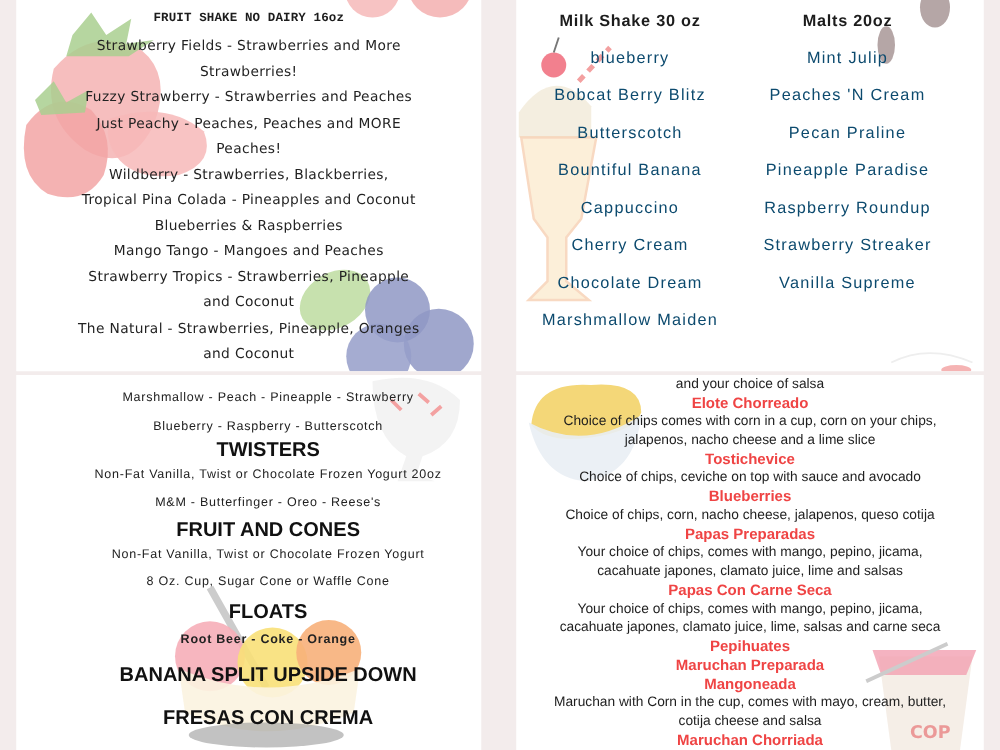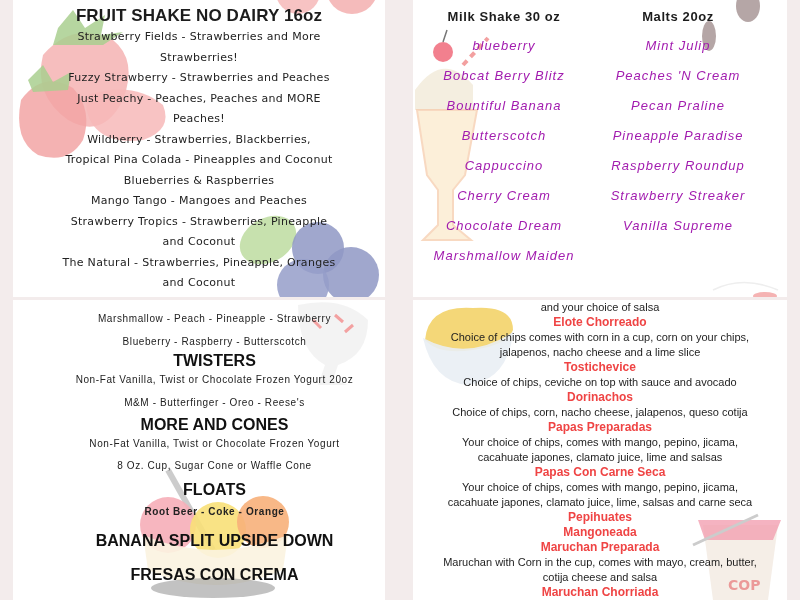--- a/index.html
+++ b/index.html
@@ -9,30 +9,30 @@
   .panel { position: absolute; background: #fff; overflow: hidden; }
   #p-tl { left: 13px; top: 0; width: 372px; height: 297px; }
   #p-tr { left: 413px; top: 0; width: 374px; height: 297px; }
   #p-bl { left: 13px; top: 300px; width: 372px; height: 300px; }
   #p-br { left: 413px; top: 300px; width: 374px; height: 300px; }
 
   .deco { position: absolute; pointer-events: none; }
 
   
   .tl-content { position: absolute; left: 0; right: 0; top: 9px; text-align: center; }
-  .tl-title { font-family: Liberation Sans, sans-serif; font-weight: bold; font-size: 17px; height: 18px; line-height: 14px; letter-spacing: 0.1px; }
+  .tl-title { font-family: Liberation Mono, monospace; font-weight: bold; font-size: 10px; height: 18px; line-height: 14px; letter-spacing: 0.1px; }
   .tl-line { font-size: 11px; line-height: 20.5px; letter-spacing: 0.3px; color: #222; }
 
   
   .tr-cols { position: absolute; left: 0; right: 0; top: 8px; display: flex; }
   .tr-col { flex: 1; text-align: center; }
   .tr-col.left { margin-left: 4px; }
   .tr-col.right { margin-right: 22px; }
   .tr-head { font-family: "Liberation Sans", sans-serif; font-weight: bold; font-size: 13px; letter-spacing: 0.6px; height: 30px; line-height: 18px; }
-  .tr-item { font-family: "Liberation Sans", sans-serif; font-size: 13px; letter-spacing: 1px; height: 30px; line-height: 16px; color: #a21caf; font-style: italic; }
+  .tr-item { font-family: "Liberation Sans", sans-serif; font-size: 13px; letter-spacing: 1px; height: 30px; line-height: 16px; color: #0c4a6e; }
 
   
   .bl-content { position: absolute; left: 0; right: 0; top: 10px; text-align: center; margin-left: 31px; }
   .bl-small { font-family: "Liberation Sans", sans-serif; font-size: 10px; letter-spacing: 0.6px; color: #222; }
   .bl-big { font-family: "Liberation Sans", sans-serif; font-weight: bold; font-size: 16px; color: #111; }
 
   
   .br-content { position: absolute; left: 0; right: 0; top: -6px; text-align: center; font-family: "Liberation Sans", sans-serif; }
   .br-name { font-weight: bold; font-size: 12px; line-height: 15px; color: #ef4444; }
   .br-desc { font-size: 11px; line-height: 15px; color: #1e1e1e; }
@@ -90,22 +90,22 @@
     <path d="M4 110 L64 110 L52 175 L40 190 L40 225 L58 240 L10 240 L25 225 L25 190 L14 175 Z" fill="#fbe9c9" opacity="0.7" stroke="#f6c9a8" stroke-width="2"></path>
 
     <path d="M300 290 Q330 275 365 290" fill="none" stroke="#eee" stroke-width="1.5"></path>
     <ellipse cx="352" cy="296" rx="12" ry="4" fill="#f2a0a0" opacity="0.8"></ellipse>
   </svg>
   <div class="tr-cols">
     <div class="tr-col left">
       <div class="tr-head">Milk Shake 30 oz</div>
       <div class="tr-item">blueberry</div>
       <div class="tr-item">Bobcat Berry Blitz</div>
+      <div class="tr-item">Butterscotch</div>
       <div class="tr-item">Bountiful Banana</div>
-      <div class="tr-item">Butterscotch</div>
       <div class="tr-item">Cappuccino</div>
       <div class="tr-item">Cherry Cream</div>
       <div class="tr-item">Chocolate Dream</div>
       <div class="tr-item">Marshmallow Maiden</div>
     </div>
     <div class="tr-col right">
       <div class="tr-head">Malts 20oz</div>
       <div class="tr-item">Mint Julip</div>
       <div class="tr-item">Peaches 'N Cream</div>
       <div class="tr-item">Pecan Praline</div>
@@ -129,21 +129,21 @@
     <circle cx="250" cy="222" r="26" fill="#f7b07a" opacity="0.9"></circle>
     <path d="M130 235 Q200 265 275 235 L270 270 Q200 300 135 270 Z" fill="#fbf3e0" opacity="0.9"></path>
     <ellipse cx="200" cy="288" rx="62" ry="10" fill="#999" opacity="0.6"></ellipse>
   </svg>
   <div class="bl-content">
     <div class="bl-small" style="height:23px;line-height:18px">Marshmallow - Peach - Pineapple - Strawberry</div>
     <div class="bl-small" style="height:18px;line-height:18px">Blueberry - Raspberry - Butterscotch</div>
     <div class="bl-big" style="height:20px;line-height:20px">TWISTERS</div>
     <div class="bl-small" style="height:23px;line-height:18px">Non-Fat Vanilla, Twist or Chocolate Frozen Yogurt 20oz</div>
     <div class="bl-small" style="height:21px;line-height:18px">M&amp;M - Butterfinger - Oreo - Reese's</div>
-    <div class="bl-big" style="height:20px;line-height:20px">MORE AND CONES</div>
+    <div class="bl-big" style="height:20px;line-height:20px">FRUIT AND CONES</div>
     <div class="bl-small" style="height:22px;line-height:18px">Non-Fat Vanilla, Twist or Chocolate Frozen Yogurt</div>
     <div class="bl-small" style="height:22px;line-height:18px">8 Oz. Cup, Sugar Cone or Waffle Cone</div>
     <div class="bl-big" style="height:22px;line-height:22px">FLOATS</div>
     <div class="bl-small" style="height:28px;line-height:22px;font-weight:bold">Root Beer - Coke - Orange</div>
     <div class="bl-big" style="height:34px;line-height:24px">BANANA SPLIT UPSIDE DOWN</div>
     <div class="bl-big" style="height:24px;line-height:24px">FRESAS CON CREMA</div>
   </div>
 </div>
 
 <div class="panel" id="p-br">
@@ -160,33 +160,33 @@
   <div class="br-content">
     <div class="br-desc" style="margin-top:6px">and your choice of salsa</div>
 
     <div class="br-name">Elote Chorreado</div>
     <div class="br-desc">Choice of chips comes with corn in a cup, corn on your chips,</div>
     <div class="br-desc">jalapenos, nacho cheese and a lime slice</div>
 
     <div class="br-name">Tostichevice</div>
     <div class="br-desc">Choice of chips, ceviche on top with sauce and avocado</div>
 
-    <div class="br-name">Dorinachos</div>
+    <div class="br-name">Blueberries</div>
     <div class="br-desc">Choice of chips, corn, nacho cheese, jalapenos, queso cotija</div>
 
     <div class="br-name">Papas Preparadas</div>
     <div class="br-desc">Your choice of chips, comes with mango, pepino, jicama,</div>
     <div class="br-desc">cacahuate japones, clamato juice, lime and salsas</div>
 
     <div class="br-name">Papas Con Carne Seca</div>
     <div class="br-desc">Your choice of chips, comes with mango, pepino, jicama,</div>
     <div class="br-desc">cacahuate japones, clamato juice, lime, salsas and carne seca</div>
 
     <div class="br-name">Pepihuates</div>
+    <div class="br-name">Maruchan Preparada</div>
+
     <div class="br-name">Mangoneada</div>
-
-    <div class="br-name">Maruchan Preparada</div>
     <div class="br-desc">Maruchan with Corn in the cup, comes with mayo, cream, butter,</div>
     <div class="br-desc">cotija cheese and salsa</div>
 
     <div class="br-name">Maruchan Chorriada</div>
   </div>
 </div>
 
 </body></html>

